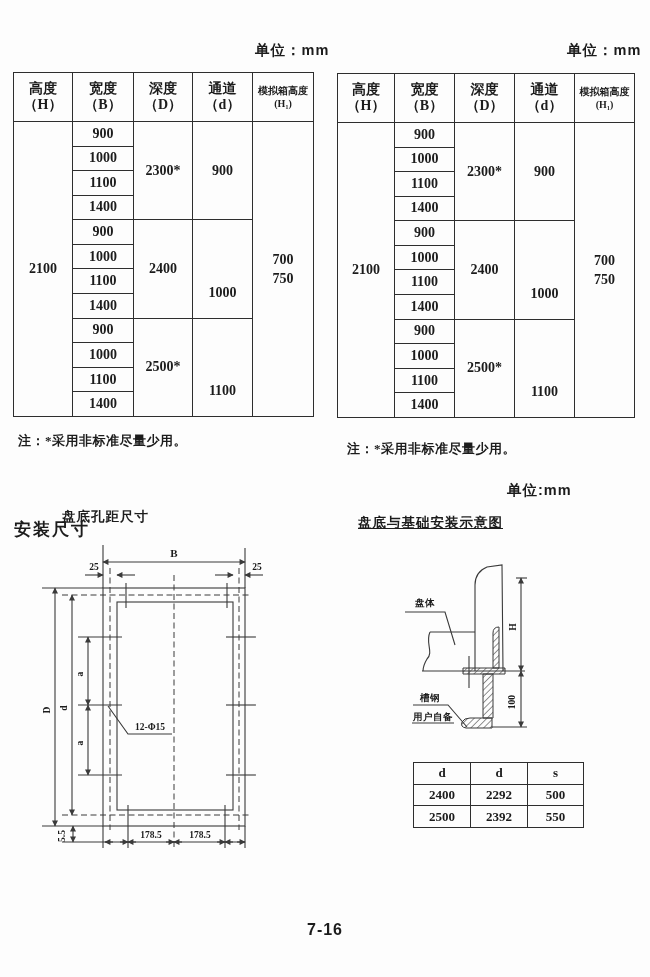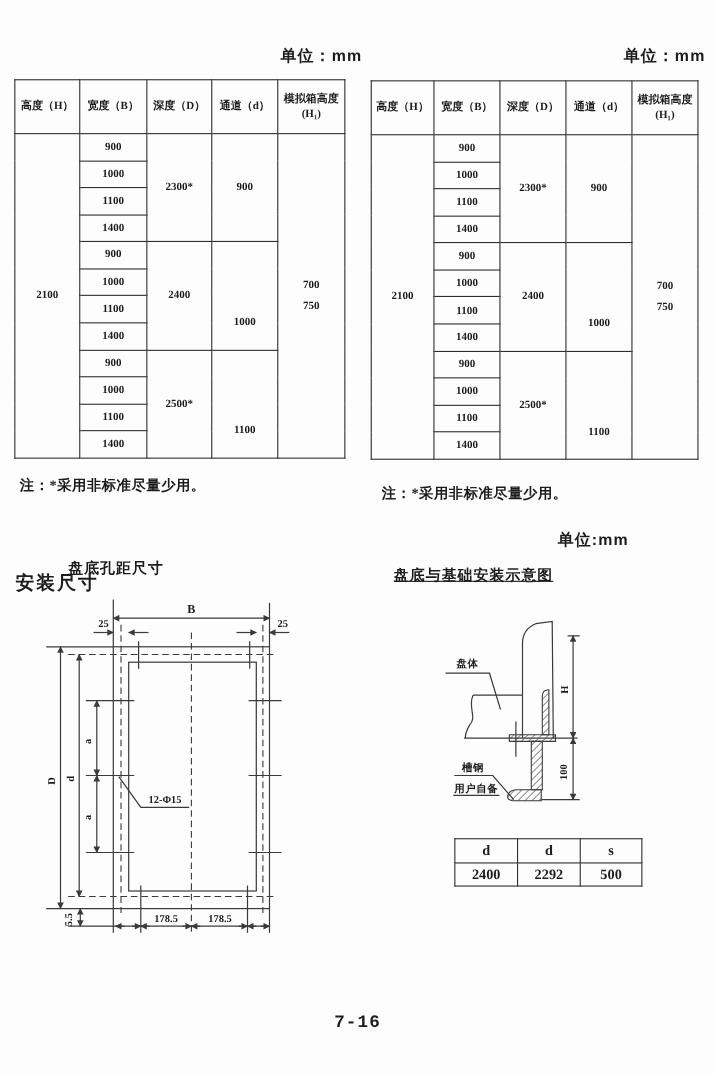--- a/index.html
+++ b/index.html
@@ -3,21 +3,21 @@
 <meta charset="utf-8">
 <style>
   html,body{margin:0;padding:0;}
   body{width:650px;height:977px;background:#fdfdfd;position:relative;overflow:hidden;
        font-family:"Liberation Serif","DejaVu Serif",serif;color:#1c1c1c;}
   .abs{position:absolute;}
   .unit{font-family:"Liberation Sans","DejaVu Sans",sans-serif;font-weight:bold;font-size:14.5px;letter-spacing:1px;}
   
   table.dim{border-collapse:collapse;table-layout:fixed;position:absolute;}
   table.dim td{border:1.7px solid #2e2e2e;text-align:center;vertical-align:middle;
-      font-weight:bold;font-size:10px;padding:0;line-height:1.15;}
+      font-weight:bold;font-size:14px;padding:0;line-height:1.15;}
   table.dim tr{height:24.58px;}
   table.dim tr.hdr{height:49px;}
   table.dim td.simhdr{font-size:10px;line-height:1.35;margin-top:46px;}
   table.dim td.low{padding-top:48px;}
   table.dim td.simv div{line-height:19px;}
   .note{font-weight:bold;font-size:13px;letter-spacing:.5px;}
   .sect-title{font-family:"Liberation Sans","DejaVu Sans",sans-serif;font-weight:bold;font-size:17px;letter-spacing:2px;margin-top:40px;}
   .draw-title{font-weight:bold;font-size:13.5px;letter-spacing:1px;}
   
   table.sz{border-collapse:collapse;table-layout:fixed;position:absolute;}
@@ -348,16 +348,21 @@
       <tr>
     <td>d</td>
     <td>d</td>
     <td>s</td>
   </tr>
   <tr>
     <td>2400</td>
     <td>2292</td>
     <td>500</td>
   </tr>
+  <tr>
+    <td>2500</td>
+    <td>2392</td>
+    <td>550</td>
+  </tr>
 </tbody>
   </table>
 
-<div class="abs pagenum" style="left:0;top:921px;width:650px;text-align:center;font-family:Liberation Mono, monospace;">7-16</div>
+<div class="abs pagenum" style="left:0;top:921px;width:650px;text-align:center;">7-16</div>
 
 </body></html>

